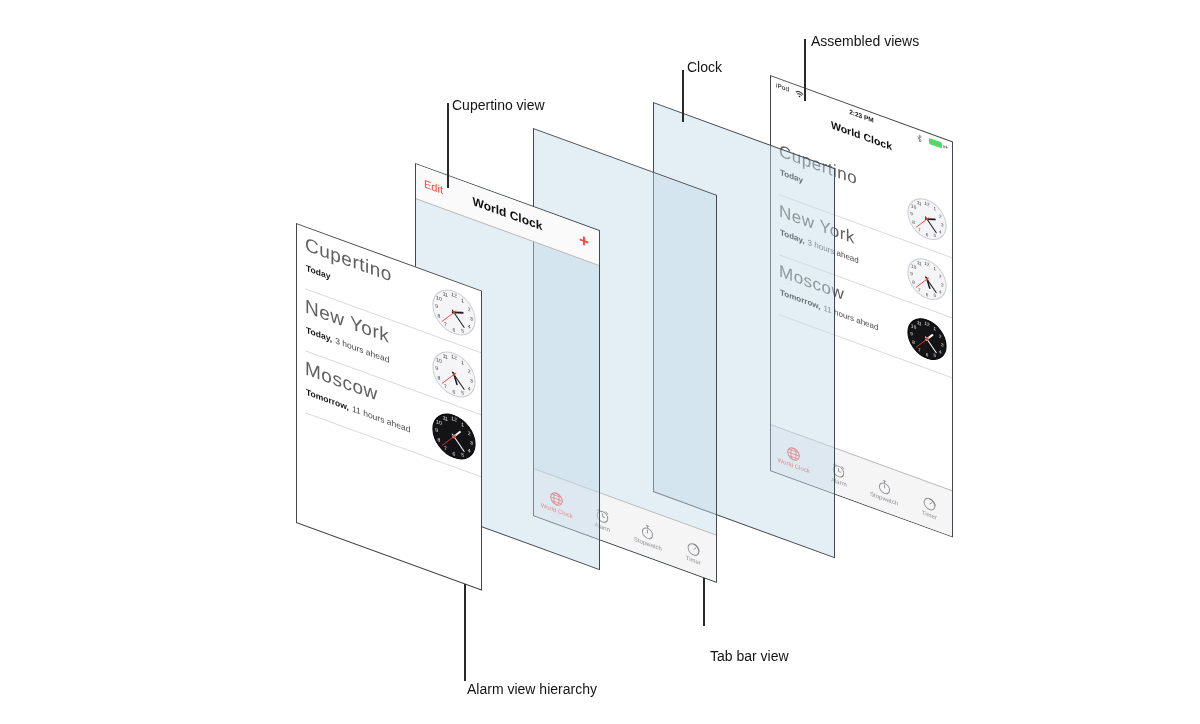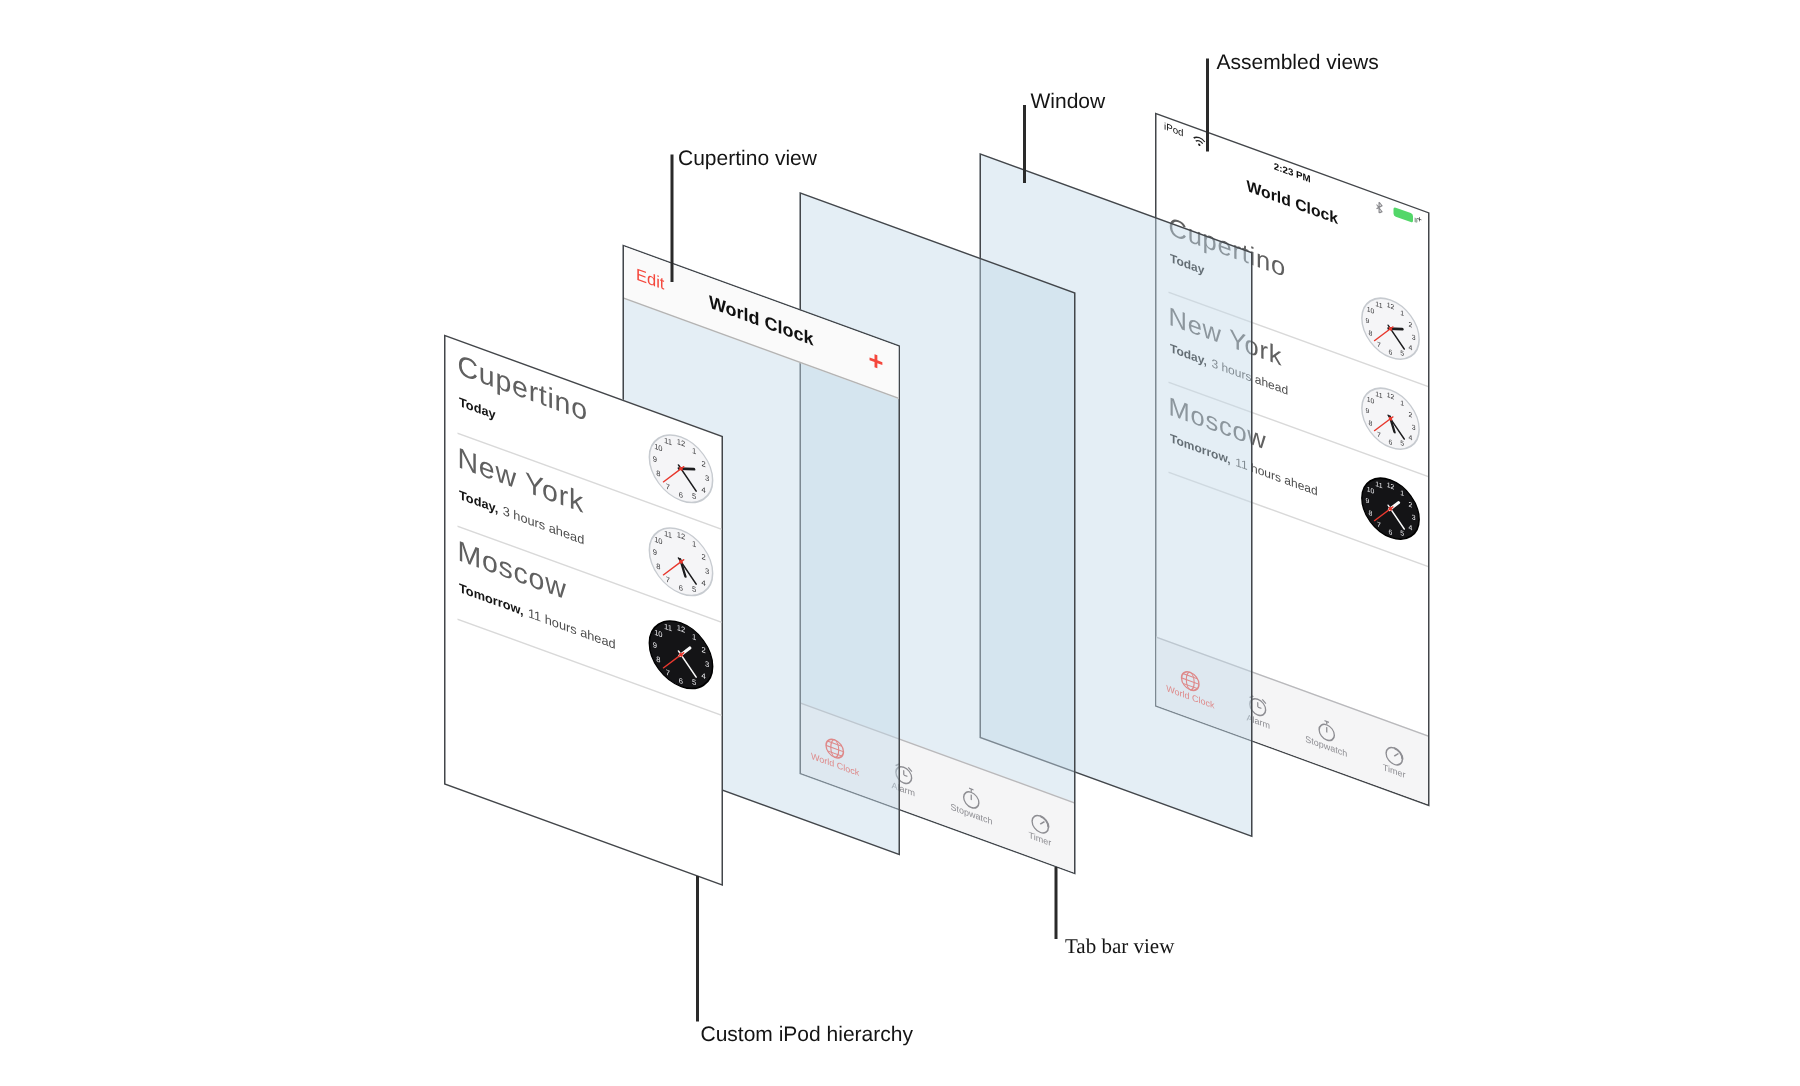--- a/index.html
+++ b/index.html
@@ -62,30 +62,30 @@
   .rows-sm .row svg.clock{top:10px;}
 </style>
 </head>
 <body>
 
 <div class="stage">
 
   <div class="callout" style="left:811px;top:33px;text-align:center;">Assembled views</div>
   <div class="callout-line" style="left:804px;top:39px;height:62px;"></div>
 
-  <div class="callout" style="left:687px;top:59px;">Window</div>
+  <div class="callout" style="left:687px;top:59px;">Clock</div>
   <div class="callout-line" style="left:682px;top:70px;height:52px;"></div>
 
   <div class="callout" style="left:452px;top:97px;">Cupertino view</div>
   <div class="callout-line" style="left:447px;top:103px;height:85px;"></div>
 
-  <div class="callout" style="left:710px;top:624px;font-family:Liberation Serif, serif;">Tab bar view</div>
+  <div class="callout" style="left:710px;top:648px;">Tab bar view</div>
   <div class="callout-line" style="left:703px;top:578px;height:48px;"></div>
 
-  <div class="callout" style="left:467px;top:681px;">Custom iPod hierarchy</div>
+  <div class="callout" style="left:467px;top:681px;">Alarm view hierarchy</div>
   <div class="callout-line" style="left:464px;top:584px;height:97px;"></div>
 
   <div class="panel white" style="left:770px;top:75px;width:183px;height:396px;z-index:1;">
 
     <div class="status">
       <span class="dev">iPod</span>
       <svg class="wifi" width="9" height="7" viewBox="0 0 9 7">
         <path d="M0.8,2.6 A5.2,5.2 0 0 1 8.2,2.6 M2.2,4.2 A3.2,3.2 0 0 1 6.8,4.2" fill="none" stroke="#222" stroke-width="0.9"></path>
         <circle cx="4.5" cy="5.8" r="0.8" fill="#222"></circle>
       </svg>

